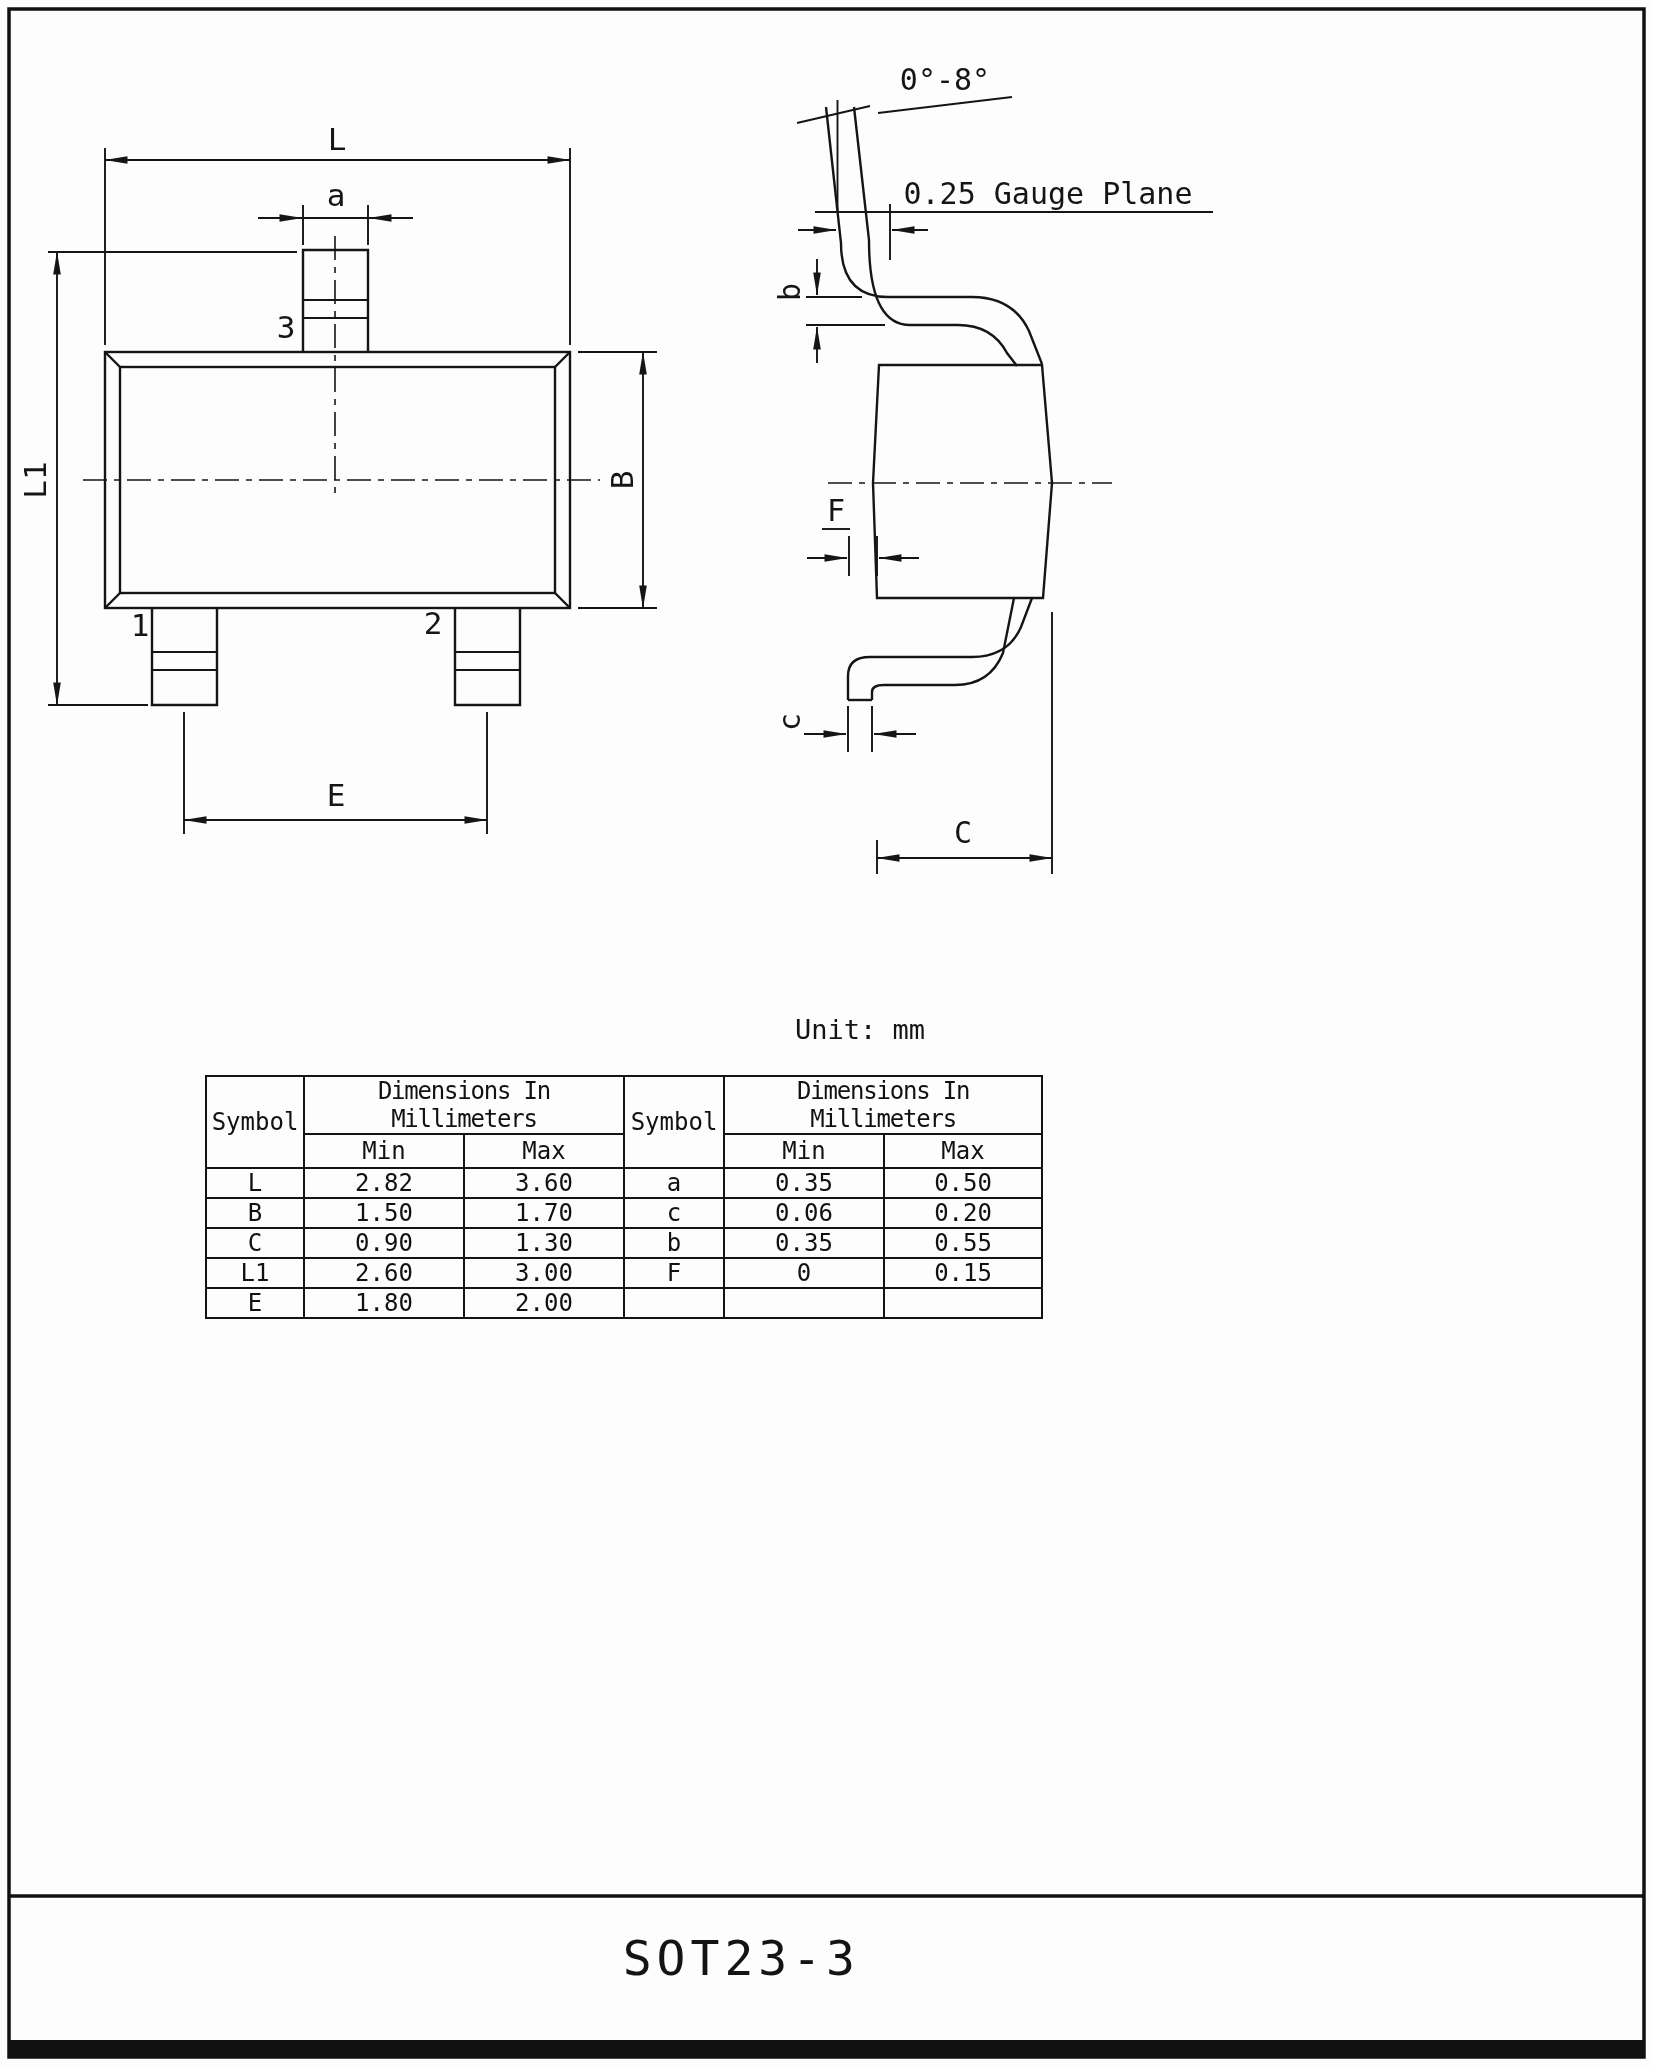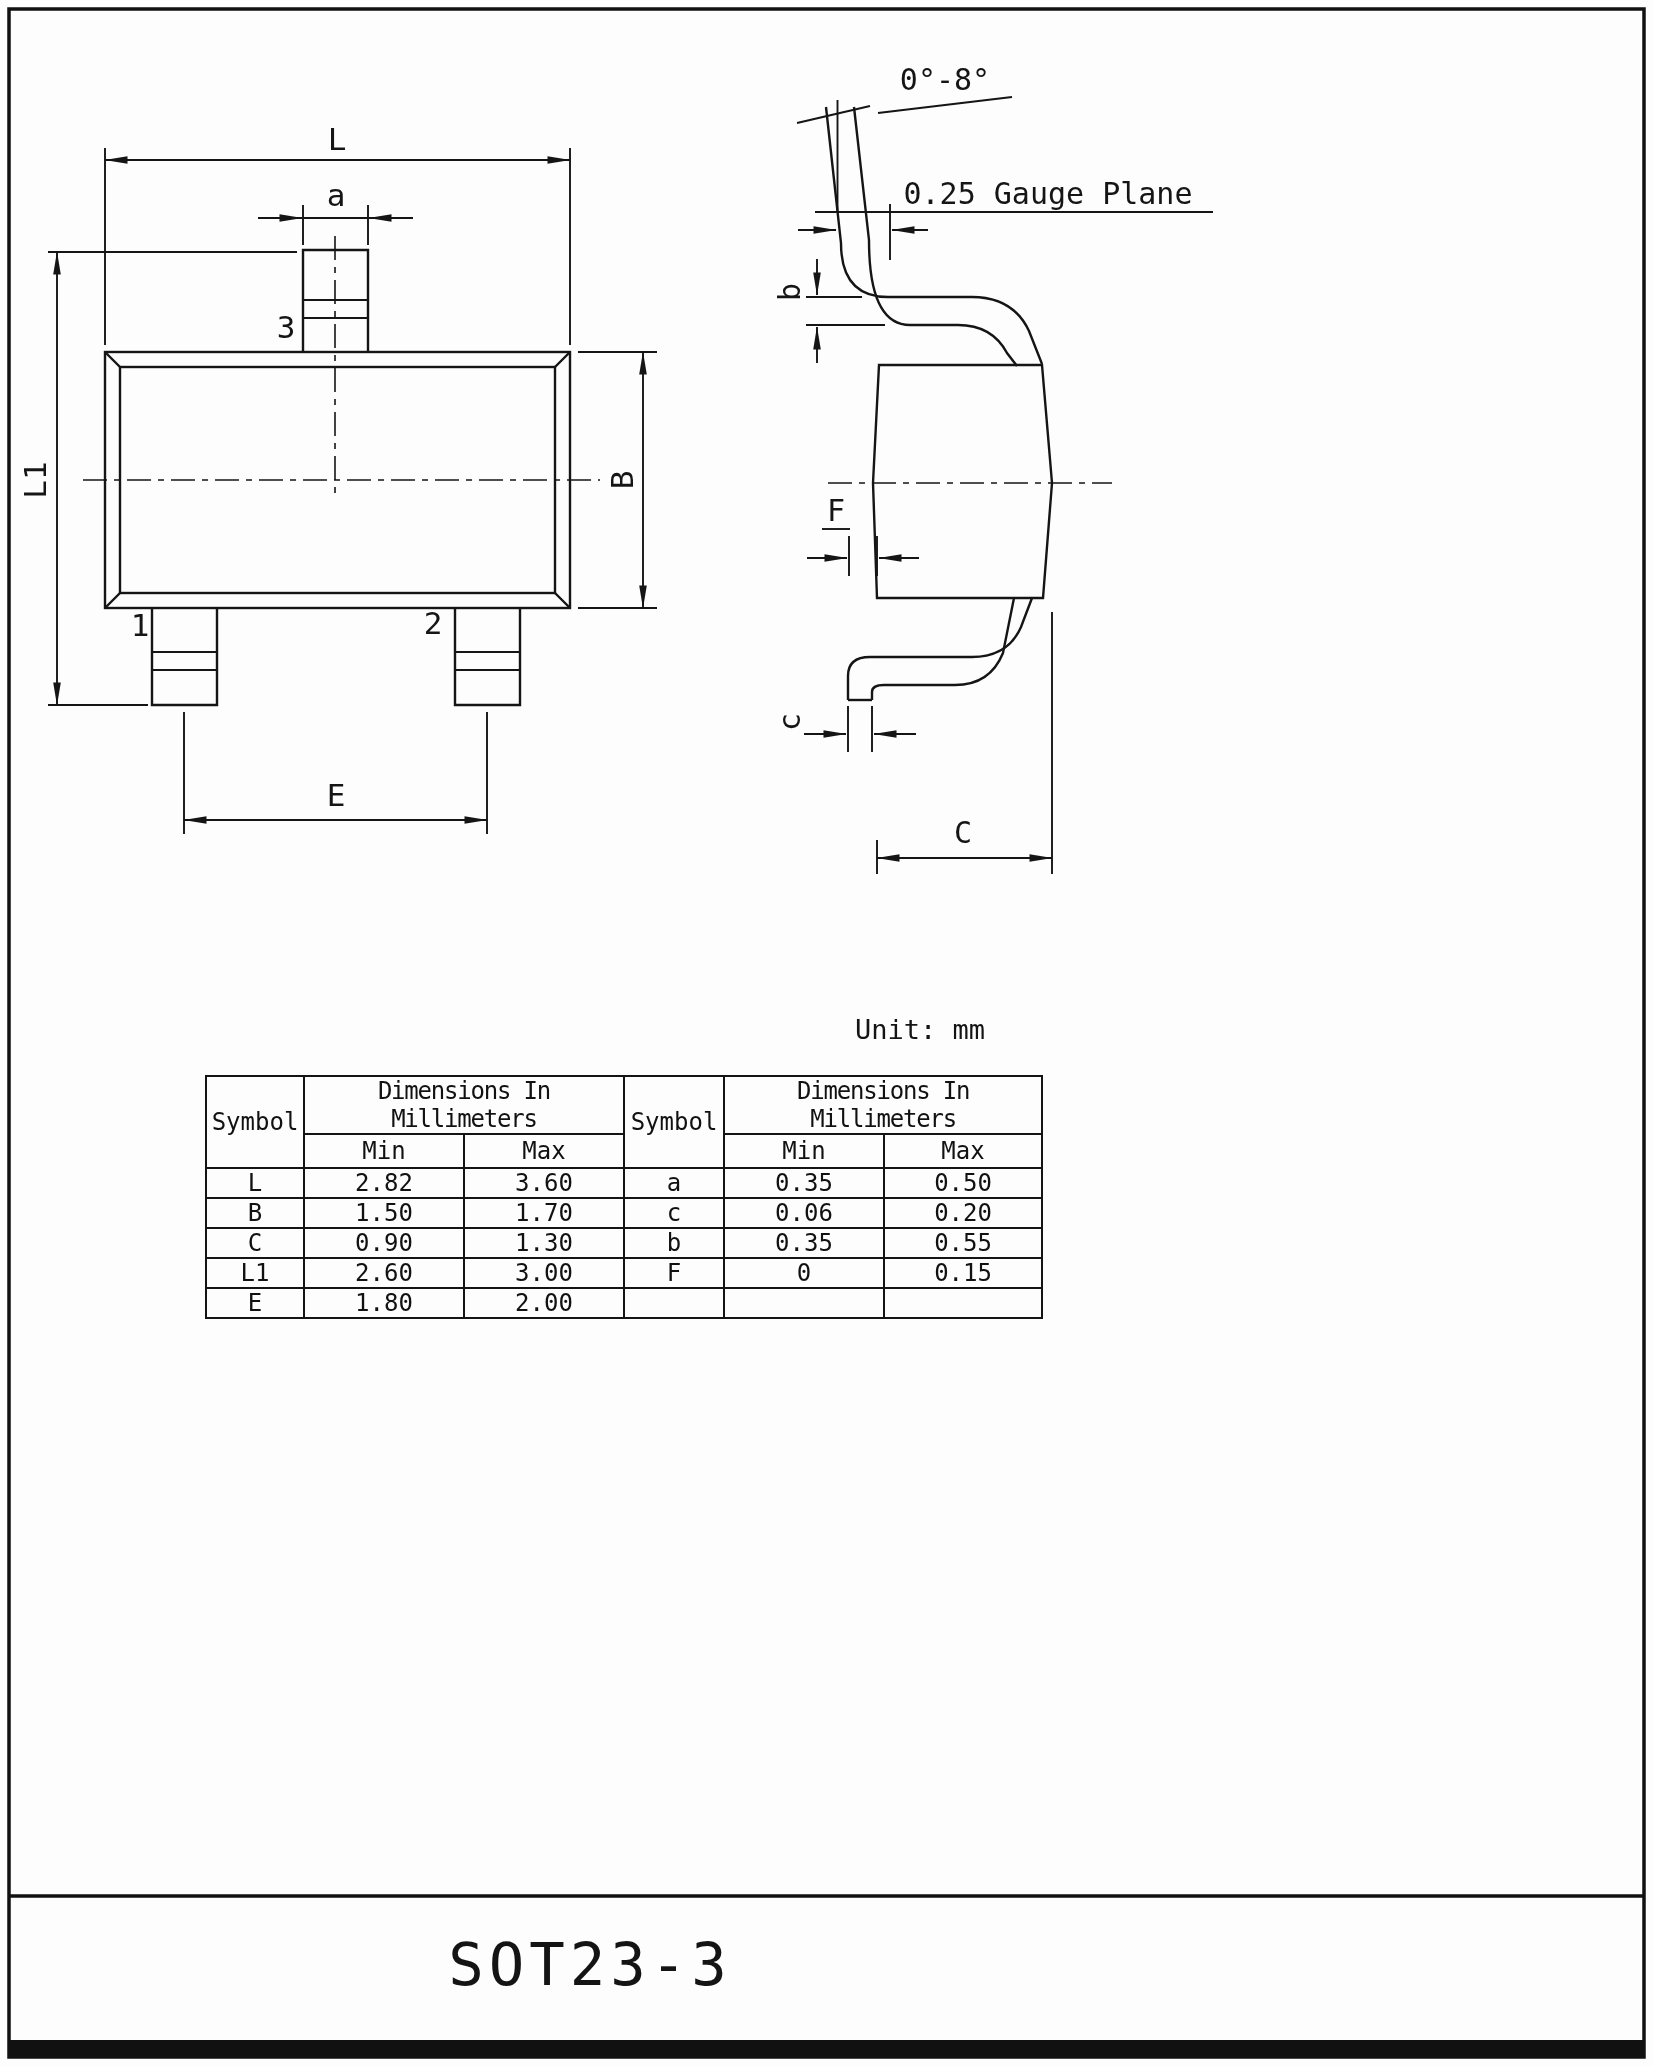--- a/index.html
+++ b/index.html
@@ -19,23 +19,23 @@
   .table-wrap { position:absolute; left:205px; top:1075px; }
   .dim-table { border-collapse:collapse; table-layout:fixed; width:836px;
                font-size:24px; color:#111; }
   .dim-table td { border:2px solid #141414; text-align:center; padding:0; overflow:hidden; }
   .dim-table tr { height:28px; }
   .dim-table tr.h1 { height:38px; }
   .dim-table tr.h2 { height:34px;padding-left:44px; }
   .hdr { letter-spacing:-1.2px;margin-left:16px; }
 
   .unit-label { position:absolute; top:1014px; left:795px; width:250px;
-                text-align:center; font-size:27px; }
+                text-align:left; font-size:27px; }
   .sheet-title { position:absolute; top:1930px; left:320px; width:540px;
-                 text-align:center; font-size:59px; letter-spacing:5px; }
+                 text-align:right; font-size:48px; letter-spacing:5px; }
 </style>
 </head>
 <body>
 
 <div class="page">
 
   <svg width="1653" height="2066" viewBox="0 0 1653 2066">
     <defs>
       <marker id="arr" markerUnits="userSpaceOnUse" markerWidth="26" markerHeight="12" refX="24.5" refY="6" orient="auto-start-reverse">
         <path d="M25,6 L2,2.2 L2,9.8 Z" fill="#151515"></path>

